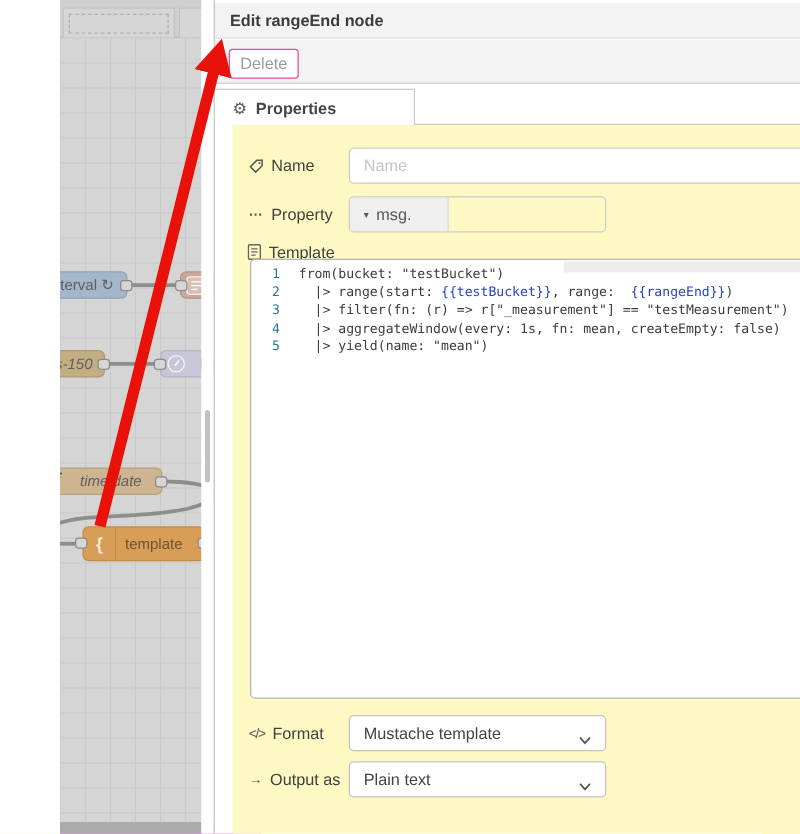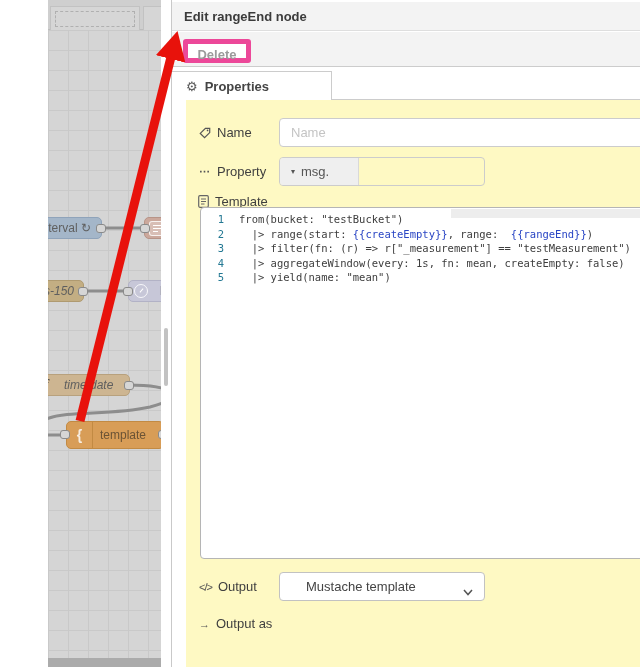--- a/index.html
+++ b/index.html
@@ -45,22 +45,22 @@
 
   
   .gutter-strip { position:absolute; left:161px; top:0; width:10px; height:667px; background:#ffffff; z-index:8; }
   .scroll-thumb { position:absolute; left:3px; top:328px; width:4px; height:58px; background:#c2c2c2; border-radius:2px; }
 
   
   .panel { position:absolute; left:171px; top:0; width:469px; height:667px; background:#fff; border-left:1px solid #c9c9c9; z-index:9; }
   .panel-header { position:absolute; left:0; top:2px; width:100%; height:29px; background:#f3f3f3; border-bottom:1px solid #dedede;
     font-size:13px; font-weight:bold; color:#3b3b3b; line-height:29px; padding-left:12px; }
   .button-row { position:absolute; left:0; top:32px; width:100%; height:35px; background:#f3f3f3; border-bottom:1px solid #cccccc; }
-  .btn-delete { position:absolute; left:11px; top:7px; width:68px; height:24px; background:#ffffff; border:5px solid #ec4899;
-    border-radius:3px; font-size:13px; color:#9b9b9b; text-align:center; line-height:22px;font-weight:bold; }
+  .btn-delete { position:absolute; left:11px; top:7px; width:56px; height:24px; background:#ffffff; border:1px solid #ec4899;
+    border-radius:3px; font-size:13px; color:#9b9b9b; text-align:center; line-height:22px; }
   .tab-row { position:absolute; left:0; top:68px; width:100%; height:32px; background:#fff; }
   .tab-row .underline { position:absolute; left:160px; right:0; bottom:0; height:1px; background:#cccccc; }
   .tab-properties { position:absolute; left:0; top:3px; width:160px; height:29px; background:#fff;
     border-top:1px solid #ccc; border-right:1px solid #ccc; font-size:13px; font-weight:bold; color:#444;
     display:flex; align-items:center; padding-left:14px; gap:7px; }
   .gear { color:#5a5a5a; font-size:13px; font-weight:normal; }
 
   .form { position:absolute; left:14px; top:100px; width:100%; height:567px; background:#fef9c3; }
   .frow-label { position:absolute; font-size:13px; color:#3f3f3f; display:flex; align-items:center; gap:6px; }
   .li { color:#555; font-size:11px; display:inline-flex; }
@@ -80,21 +80,21 @@
   .editor { position:absolute; left:14px; top:107px; width:455px; height:352px; border:1px solid #b5b5b5; border-radius:4px;
     background:#fff; overflow:hidden; }
   .editor .topband { position:absolute; left:250px; right:0; top:1px; height:9px; background:#ededed; }
   .code-rows { position:absolute; left:0; top:4px; right:0; font-family:"DejaVu Sans Mono", monospace; font-size:10.5px; line-height:14.6px; }
   .code-row { display:flex; white-space:pre; }
   .code-row .ln { flex:0 0 38px; text-align:right; padding-right:15px; color:#237893; }
   .c-code { color:#3d3d3d; }
   .c-mustache { color:#2945c4; }
 
   .select-box { position:absolute; width:206px; height:29px; border:1px solid #c2c2c2; border-radius:4px; background:#fff;
-    font-size:13px; color:#444; display:flex; align-items:center; padding-left:26px; }
+    font-size:13px; color:#444; display:flex; align-items:center; padding-left:11px; }
   .select-box .chev { position:absolute; right:11px; top:11px; }
   .format-label { left:13px; top:479px; }
   .format-select { left:93px; top:472px; }
   .output-label { left:13px; top:516px; }
   .output-select { left:93px; top:509px; }
   .sym { font-size:11px; color:#555; letter-spacing:-1px; }
 
   
   .arrow-overlay { position:absolute; left:0; top:0; width:640px; height:667px; z-index:50; pointer-events:none; }
 </style>
@@ -216,43 +216,51 @@
             <path d="M3 4 H8 M3 6.5 H8 M3 9 H6.5" stroke="#666" stroke-width="1"></path>
           </svg>
       </span>
       <span>Template</span>
     </div>
 
     <div class="editor">
       <div class="topband"></div>
       <div class="code-rows" id="code-rows">
           <div class="code-row"><span class="ln">1</span><span class="c-code">from(bucket: "testBucket")</span></div>
-          <div class="code-row"><span class="ln">2</span><span class="c-code">  |&gt; range(start: </span><span class="c-mustache">{{createEmpty}}</span><span class="c-code">, range:  </span><span class="c-mustache">{{rangeEnd}}</span><span class="c-code">)</span></div>
+          <div class="code-row"><span class="ln">2</span><span class="c-code">  |&gt; range(start: </span><span class="c-mustache">{{testBucket}}</span><span class="c-code">, range:  </span><span class="c-mustache">{{rangeEnd}}</span><span class="c-code">)</span></div>
           <div class="code-row"><span class="ln">3</span><span class="c-code">  |&gt; filter(fn: (r) =&gt; r["_measurement"] == "testMeasurement")</span></div>
           <div class="code-row"><span class="ln">4</span><span class="c-code">  |&gt; aggregateWindow(every: 1s, fn: mean, createEmpty: false)</span></div>
           <div class="code-row"><span class="ln">5</span><span class="c-code">  |&gt; yield(name: "mean")</span></div>
         </div>
     </div>
 
     <div class="frow-label format-label">
       <span class="sym">&lt;/&gt;</span>
-      <span>Output</span>
+      <span>Format</span>
     </div>
     <div class="select-box format-select">
       <span>Mustache template</span>
       <span class="chev">
         <svg width="10" height="7" viewBox="0 0 10 7">
             <path d="M1 1 L5 5.5 L9 1" fill="none" stroke="#555" stroke-width="1.5"></path>
           </svg>
       </span>
     </div>
 
     <div class="frow-label output-label">
       <span class="sym" style="letter-spacing:0;">→</span>
       <span>Output as</span>
+    </div>
+    <div class="select-box output-select">
+      <span>Plain text</span>
+      <span class="chev">
+        <svg width="10" height="7" viewBox="0 0 10 7">
+            <path d="M1 1 L5 5.5 L9 1" fill="none" stroke="#555" stroke-width="1.5"></path>
+          </svg>
+      </span>
     </div>
   </div>
 </div>
 
 <svg class="arrow-overlay" viewBox="0 0 640 667">
   <defs>
     <marker id="ah" markerWidth="3.4" markerHeight="3.4" refX="1.6" refY="1.7" orient="auto">
       <polygon points="0,0 3.2,1.7 0,3.4" fill="#e8120b"></polygon>
     </marker>
   </defs>

